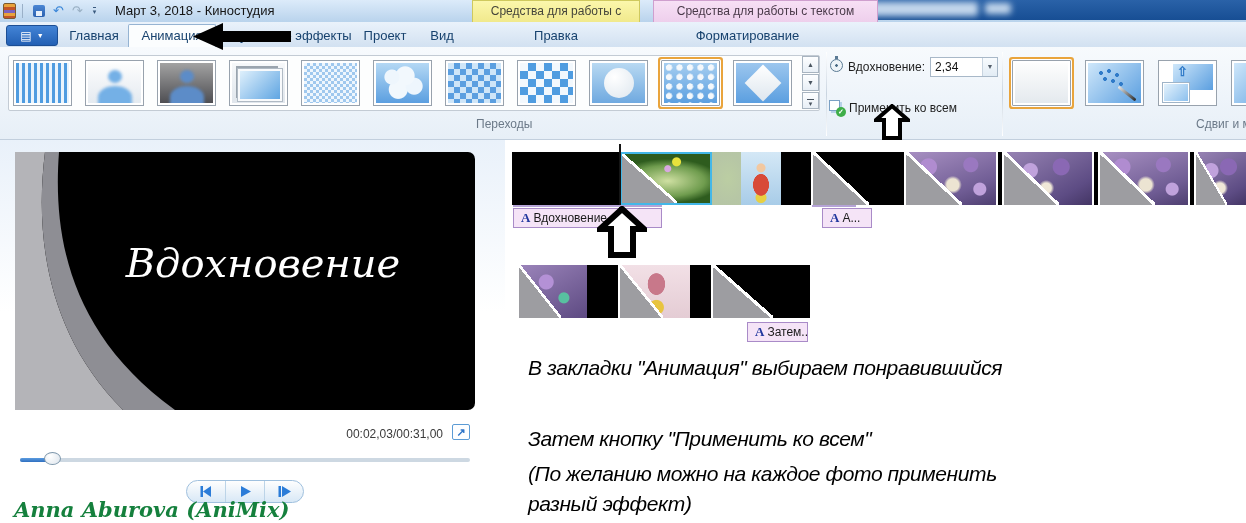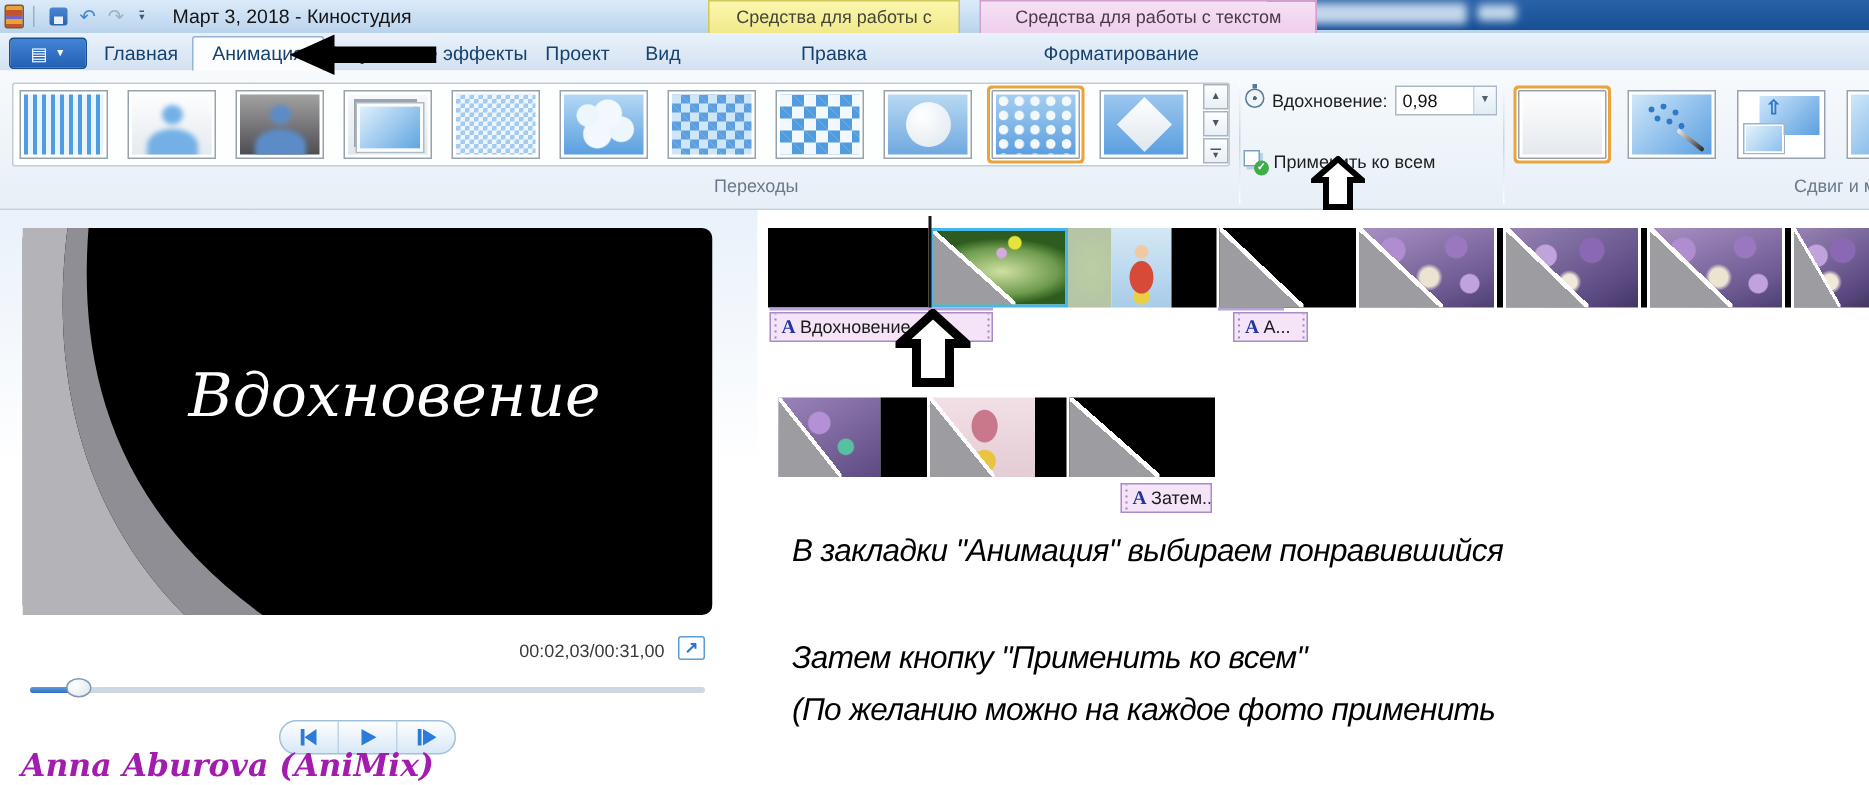--- a/index.html
+++ b/index.html
@@ -141,21 +141,21 @@
              background:#fdfeff;color:#2e75c8;font-size:11px;font-weight:bold;text-align:center;line-height:14px}
   #seek-track{position:absolute;left:20px;top:458px;width:450px;height:4px;background:#cdd8e2;border-radius:2px}
   #seek-fill{position:absolute;left:0;top:0;width:30px;height:4px;background:linear-gradient(#5b9ce0,#2f6fc0);border-radius:2px}
   #seek-thumb{position:absolute;left:44px;top:452px;width:17px;height:13px;border-radius:50%;
               background:radial-gradient(circle at 35% 30%,#fff,#dce4ec);border:1px solid #7f98ac}
   #play-pill{position:absolute;left:186px;top:480px;width:118px;height:23px;border:1px solid #9fc0de;border-radius:12px;
              background:linear-gradient(#fefefe,#d8e8f6);display:flex;overflow:hidden}
   .pbtn{flex:1;display:flex;align-items:center;justify-content:center}
   .pbtn + .pbtn{border-left:1px solid #bcd4e8}
   #signature{position:absolute;left:14px;top:497px;font-family:"DejaVu Serif",serif;font-style:italic;
-             font-weight:bold;font-size:21px;color:#a21caf;white-space:nowrap}
+             font-weight:bold;font-size:21px;color:#15803d;white-space:nowrap}
 
   
   .tl-row{position:absolute;left:0;width:1246px;height:53px}
   #tl-row1{top:152px} #tl-row2{top:265px}
   .seg{position:absolute;top:0;height:53px;overflow:hidden}
   .segblack,.ph-black{background:#000}
   .seg.selected{border:2px solid #43b7e8}
   .tri{position:absolute;left:0;top:0;width:62%;height:100%;
        background:linear-gradient(to top right,#9d9da1 48%,#fff 48%,#fff 52%,transparent 52%)}
   .ph-heart{background:radial-gradient(circle 5px at 62% 16%,#e8e23c 0 4px,transparent 5px),
@@ -276,21 +276,21 @@
           <div class="tv"></div>
         </div>
       </div>
     <button class="gsb" style="top:9px">▲</button>
     <button class="gsb" style="top:27px">▼</button>
     <button class="gsb more" style="top:45px">▾</button>
     <div class="vsep" style="left:826px"></div>
     <div class="stopwatch"></div>
     <div class="rlabel" style="left:848px;top:13px">Вдохновение:</div>
     <div class="combo">
-      <span>0,98</span>
+      <span>2,34</span>
       <span class="dd">▼</span>
     </div>
     <div class="apply-ic"></div>
     <div class="rlabel" style="left:849px;top:54px">Применить ко всем</div>
     <div class="vsep" style="left:1002px"></div>
     <div id="panzoom-gallery">
         <div class="thumb p-none gsel">
           <div class="tv"></div>
         </div>
         <div class="thumb p-auto-effect-wand">
@@ -418,14 +418,15 @@
   <svg class="arrow-svg" style="left:874px;top:104px" width="36" height="36" viewBox="0 0 36 36">
     <polygon points="18,2 34,16 26,16 26,34 10,34 10,16 2,16" fill="#ffffff" stroke="#000" stroke-width="4"></polygon>
   </svg>
   <svg class="arrow-svg" style="left:597px;top:206px" width="50" height="52" viewBox="0 0 50 52">
     <polygon points="25,3 47,23 36,23 36,49 14,49 14,23 3,23" fill="#ffffff" stroke="#000" stroke-width="6"></polygon>
   </svg>
 
   <div class="note step-line" style="top:356px">В закладки "Анимация" выбираем понравившийся</div>
   <div class="note step-line" style="top:427px">Затем кнопку "Применить ко всем"</div>
   <div class="note step-line" style="top:462px">(По желанию можно на каждое фото применить</div>
+  <div class="note step-line" style="top:492px">разный эффект)</div>
 
 </div>
 
 </body></html>

